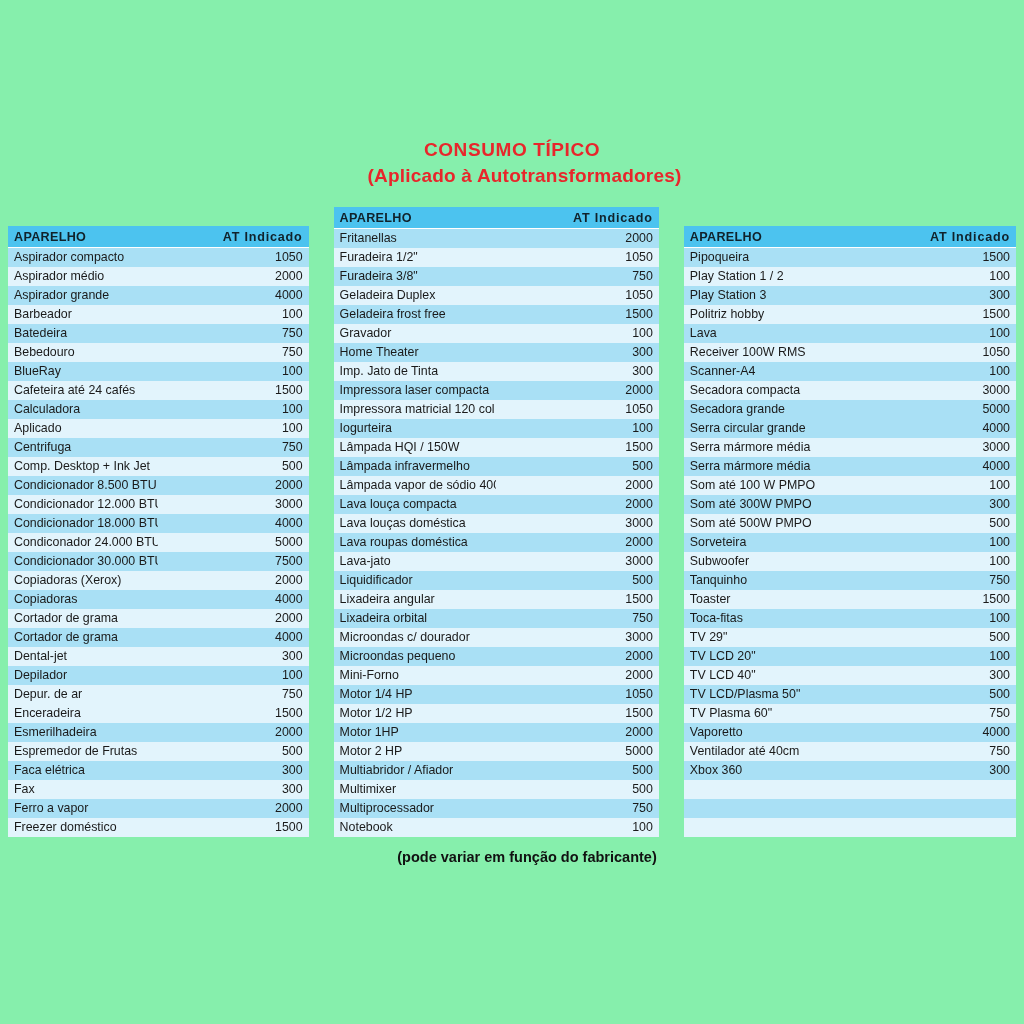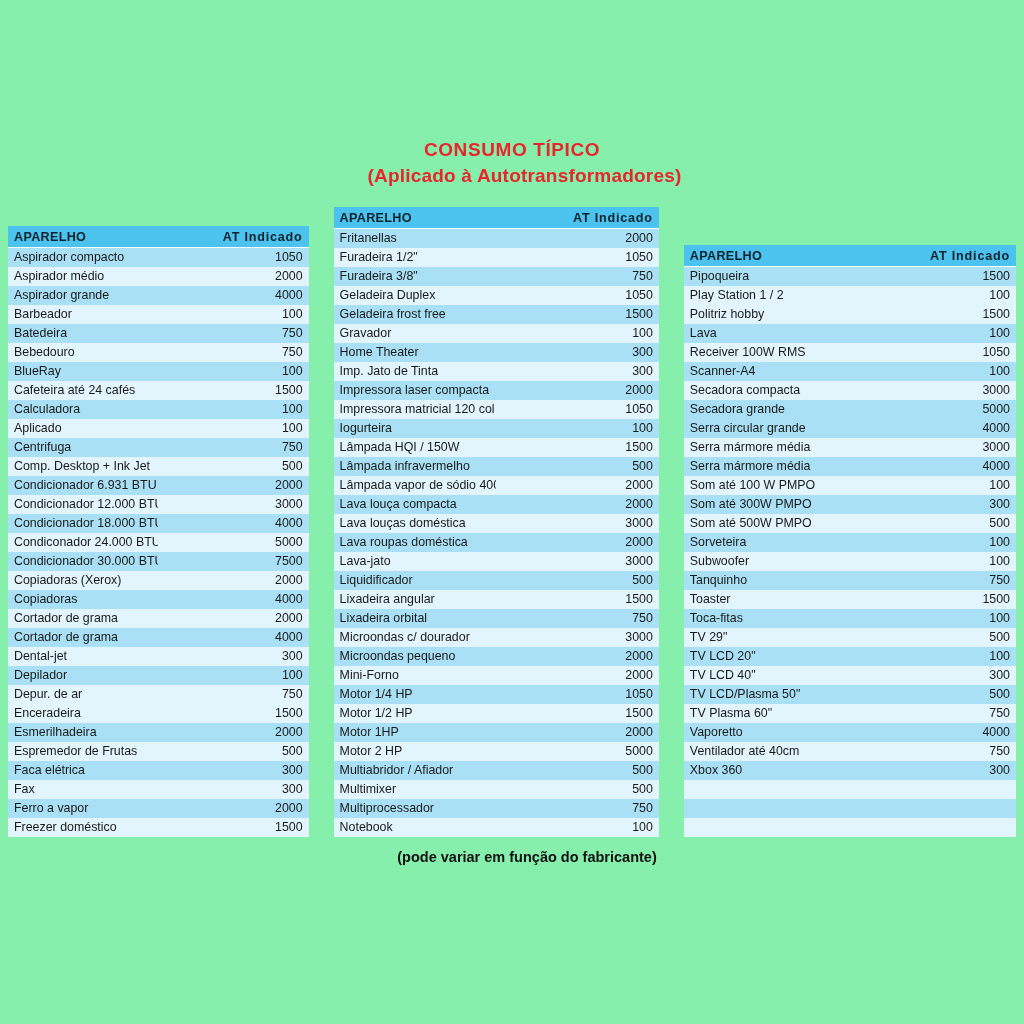--- a/index.html
+++ b/index.html
@@ -155,21 +155,21 @@
           </tr>
           <tr class="odd">
             <td>Centrifuga</td>
             <td class="num">750</td>
           </tr>
           <tr class="even">
             <td>Comp. Desktop + Ink Jet</td>
             <td class="num">500</td>
           </tr>
           <tr class="odd">
-            <td>Condicionador 6.931 BTU</td>
+            <td>Condicionador 8.500 BTU</td>
             <td class="num">2000</td>
           </tr>
           <tr class="even">
             <td>Condicionador 12.000 BTU</td>
             <td class="num">3000</td>
           </tr>
           <tr class="odd">
             <td>Condicionador 18.000 BTU</td>
             <td class="num">4000</td>
           </tr>
@@ -388,20 +388,24 @@
       </thead>
       <tbody>
           <tr class="odd">
             <td>Pipoqueira</td>
             <td class="num">1500</td>
           </tr>
           <tr class="even">
             <td>Play Station 1 / 2</td>
             <td class="num">100</td>
           </tr>
+          <tr class="odd">
+            <td>Play Station 3</td>
+            <td class="num">300</td>
+          </tr>
           <tr class="even">
             <td>Politriz hobby</td>
             <td class="num">1500</td>
           </tr>
           <tr class="odd">
             <td>Lava</td>
             <td class="num">100</td>
           </tr>
           <tr class="even">
             <td>Receiver  100W RMS</td>

